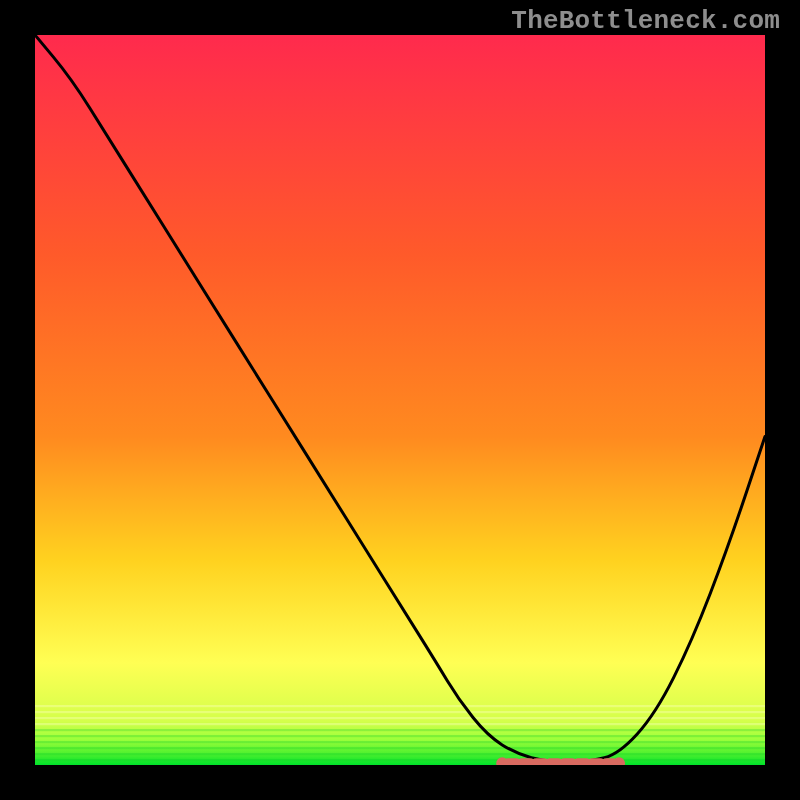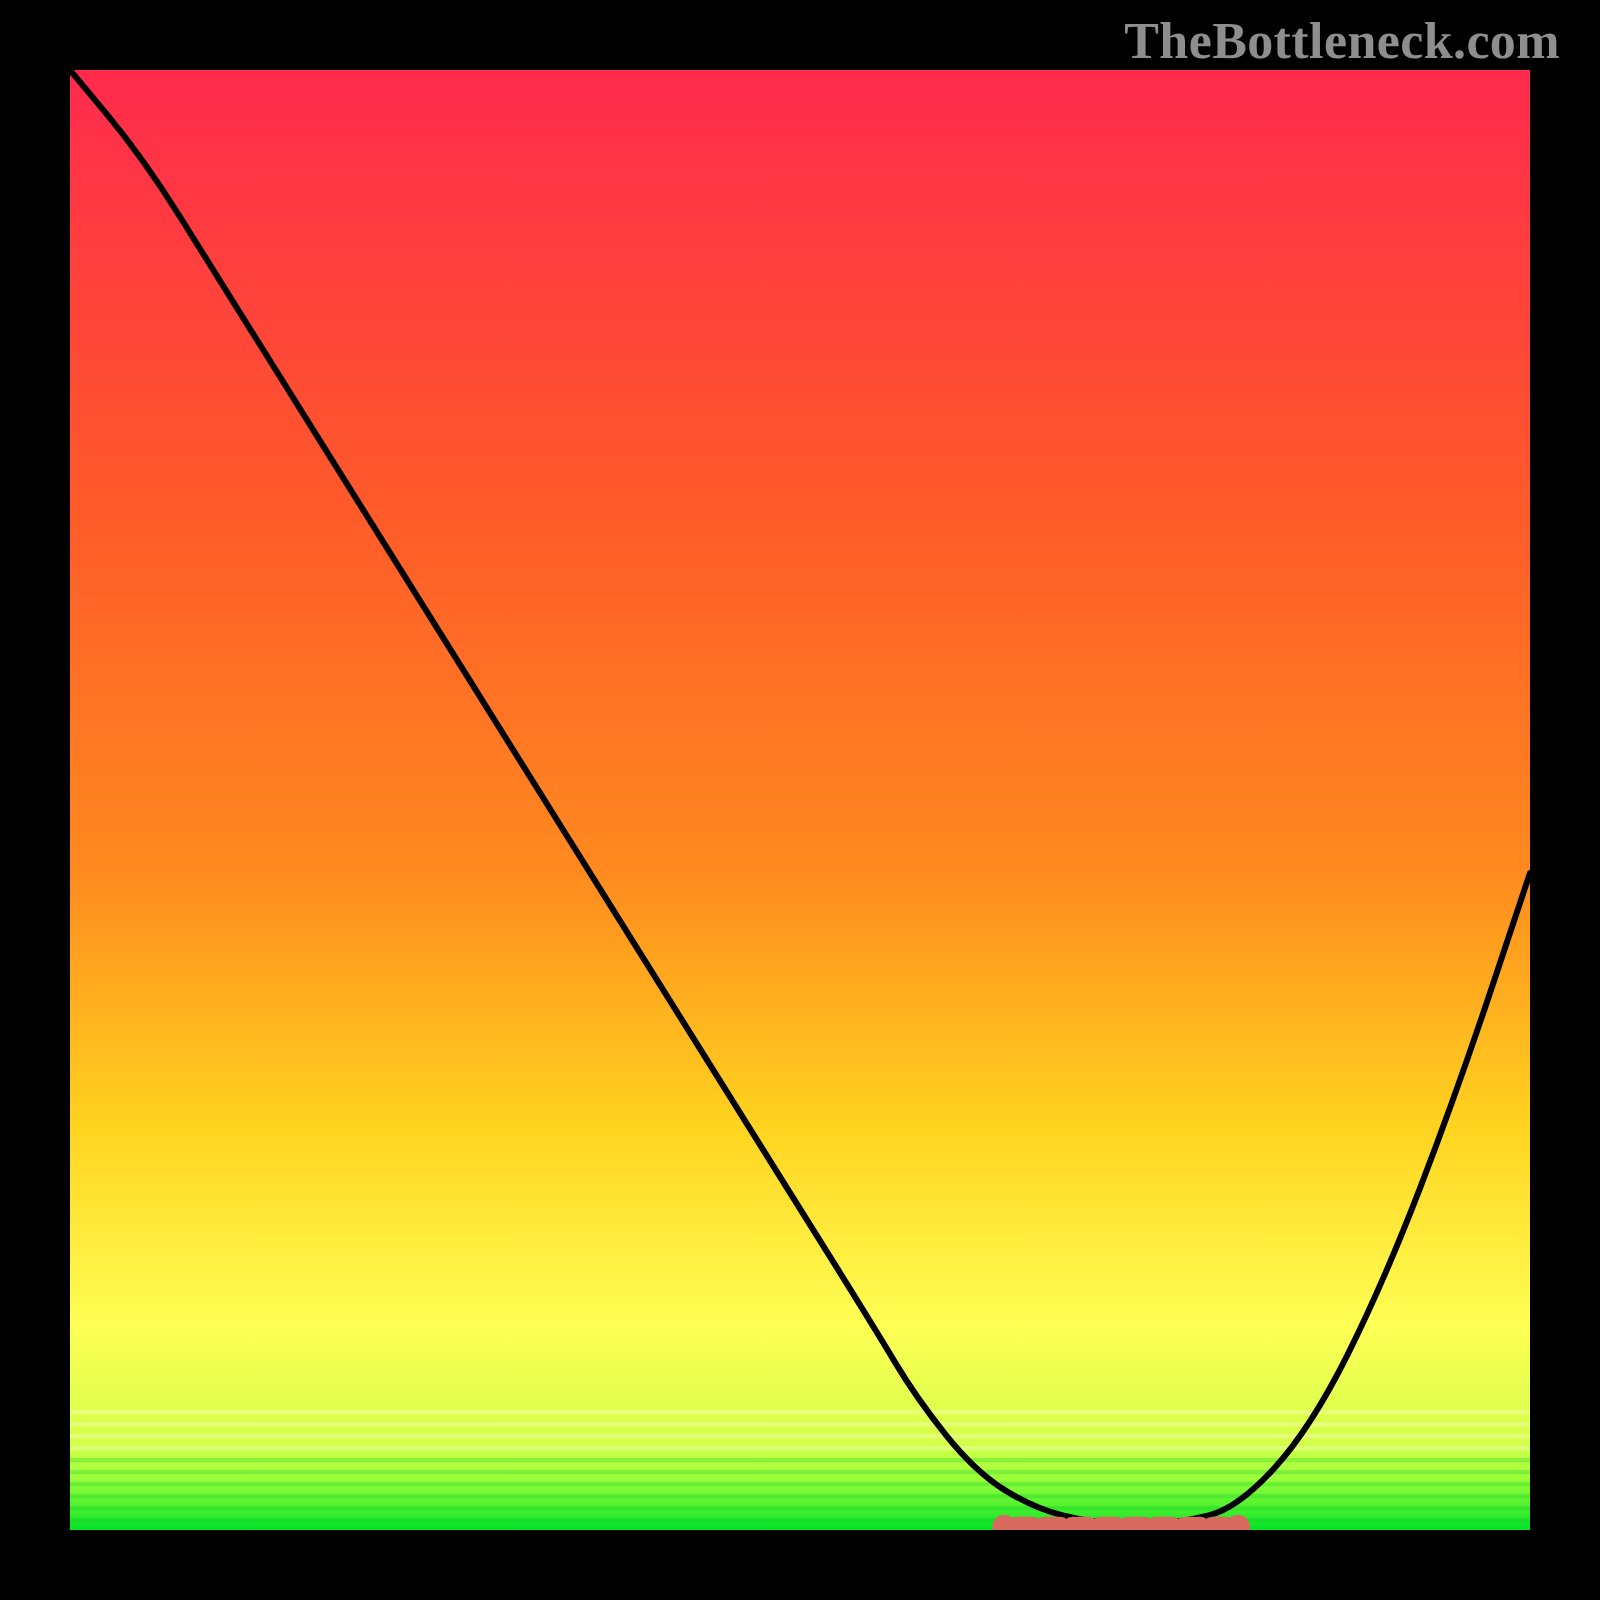--- a/index.html
+++ b/index.html
@@ -23,21 +23,21 @@
     left: 35px;
     top: 35px;
     width: 730px;
     height: 730px;
     overflow: hidden;
   }
   .watermark {
     position: absolute;
     top: 6px;
     right: 20px;
-    font-family: Liberation Serif, serif;
+    font-family: Liberation Mono, monospace;
     font-size: 26px;
     font-weight: 600;
     color: #8e8e8e;
     letter-spacing: 0.2px;
     margin-left: 40px;
   }
   svg { display: block; }
 </style>
 </head>
 <body>

